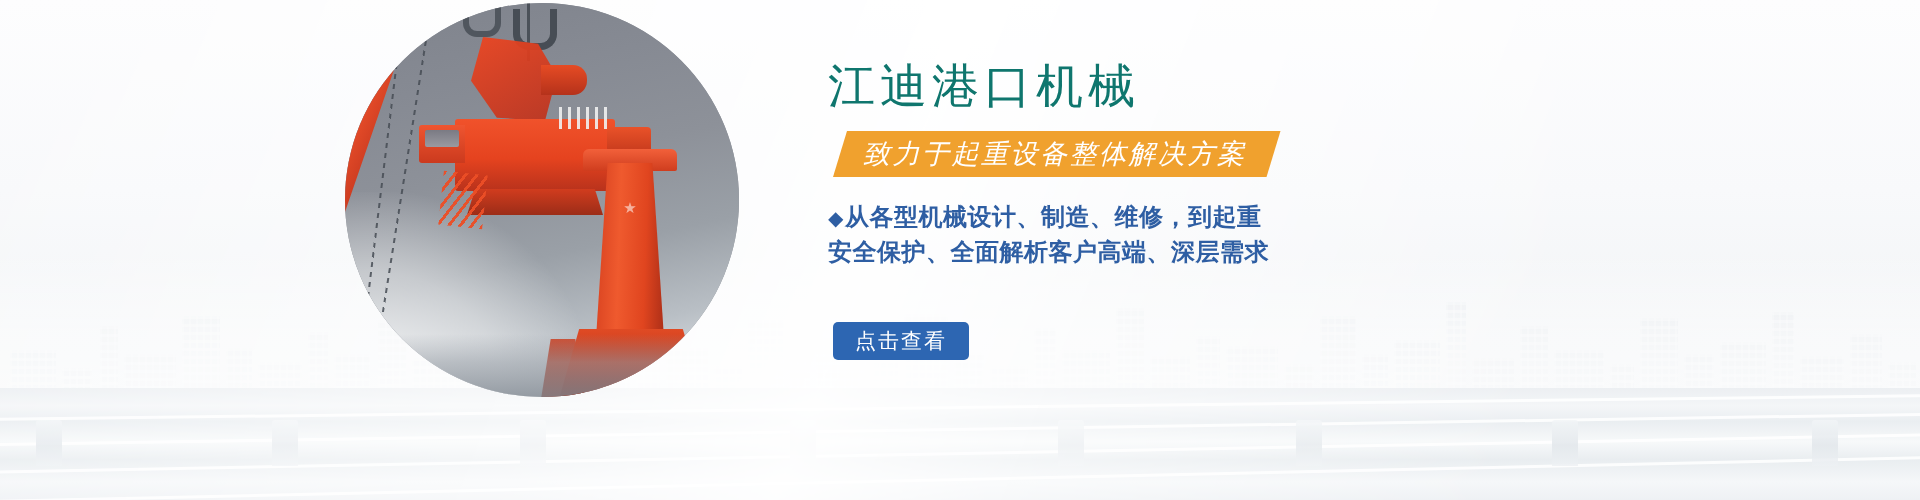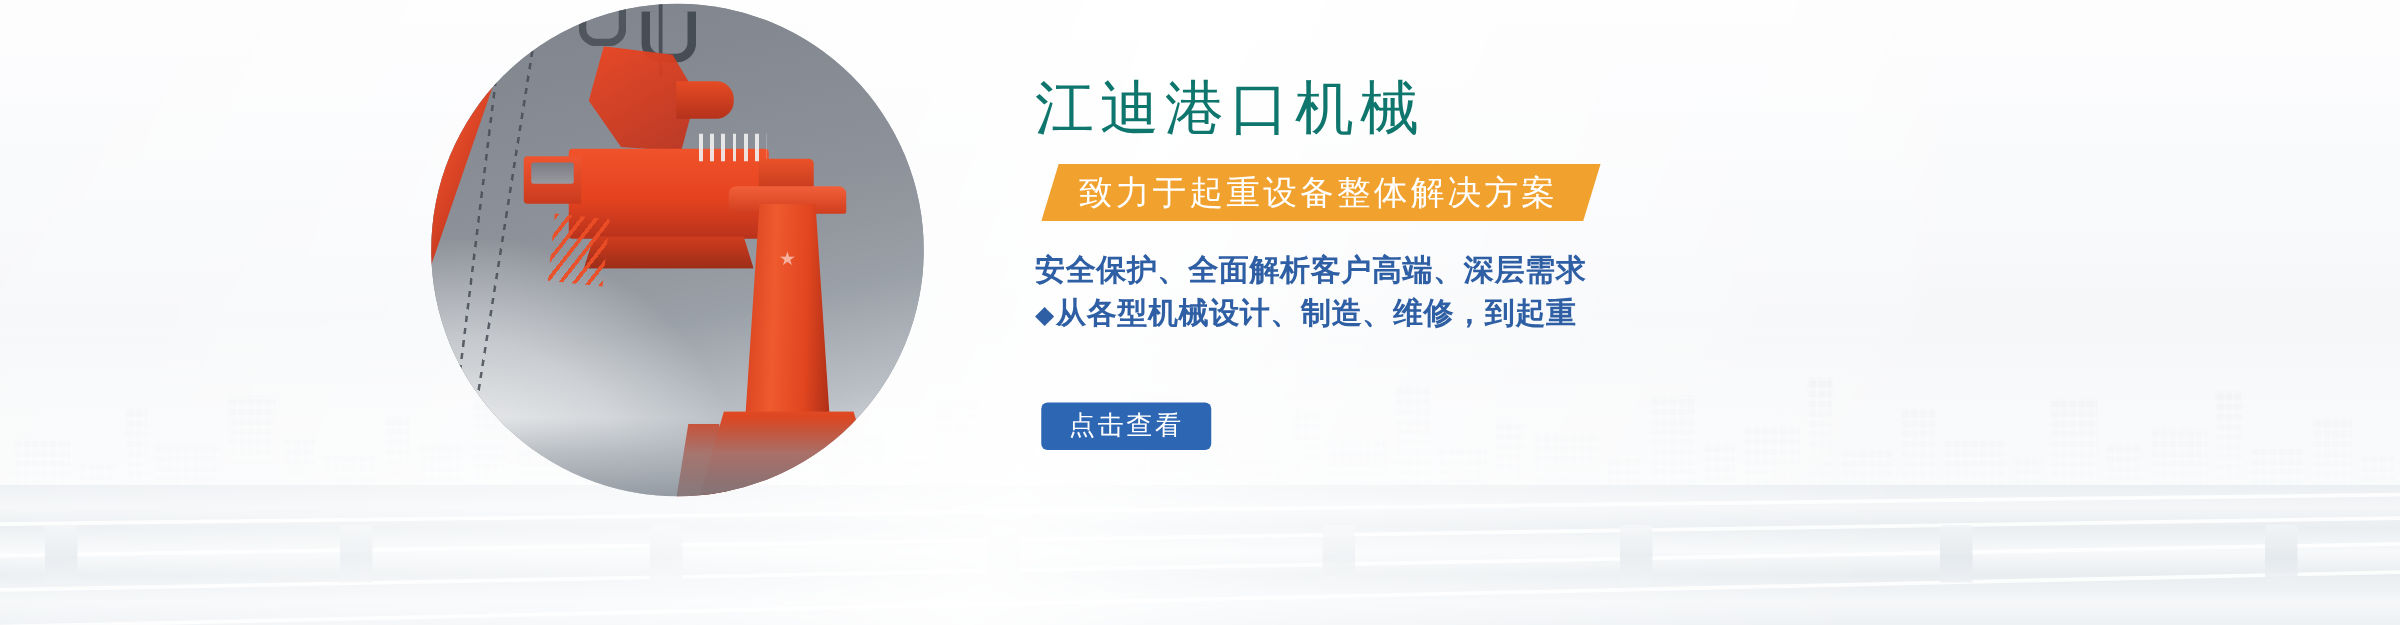--- a/index.html
+++ b/index.html
@@ -382,20 +382,21 @@
   .ribbon {
     position: absolute;
     left: 5px;
     top: 131px;
     height: 46px;
     padding: 0 34px 0 30px;
     background: #f0a12e;
     display: flex;
     align-items: center;
     clip-path: polygon(14px 0%, 100% 0%, calc(100% - 14px) 100%, 0% 100%);
+    font-style: italic;
   }
   .ribbon-text {
     color: #ffffff;
     font-size: 27px;
     letter-spacing: 2.5px;
     line-height: 46px;
     font-weight: 400;
     white-space: nowrap;
   }
 
@@ -567,24 +568,24 @@
 
     <div class="headline">江迪港口机械</div>
 
     <div class="ribbon">
       <span class="ribbon-text">致力于起重设备整体解决方案</span>
     </div>
 
     <div class="points">
 
       <div class="point-para">
-        <span class="point-line">安全保护、全面解析客户高端、深层需求</span>
         <span class="point-line">
           <span class="diamond">◆</span><span>从各型机械设计、制造、维修，到起重</span>
         </span>
+        <span class="point-line">安全保护、全面解析客户高端、深层需求</span>
       </div>
 
 
     </div>
 
     <button class="cta">点击查看</button>
 
   </div>
 </div>
 

